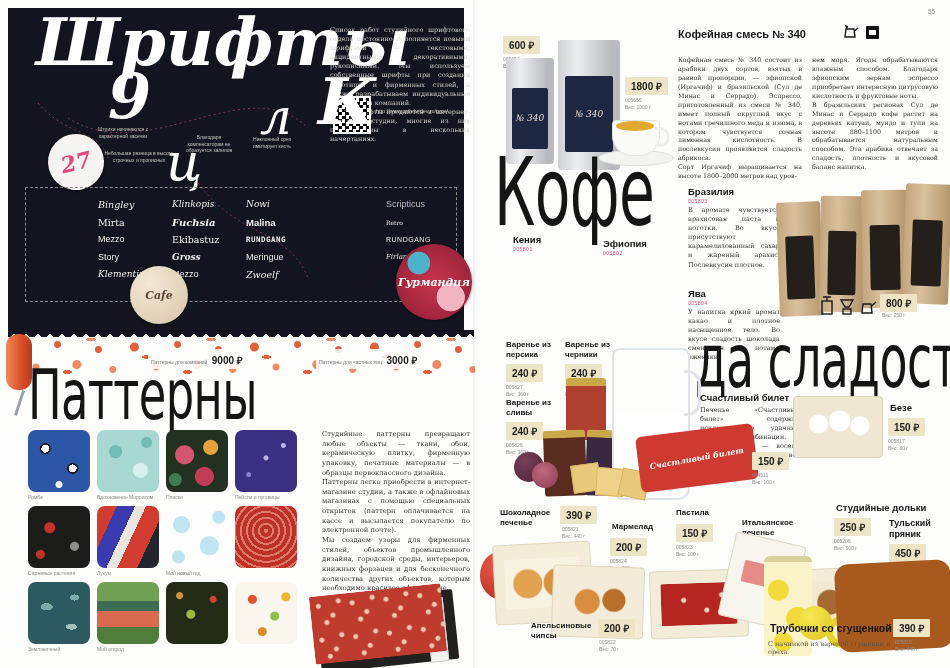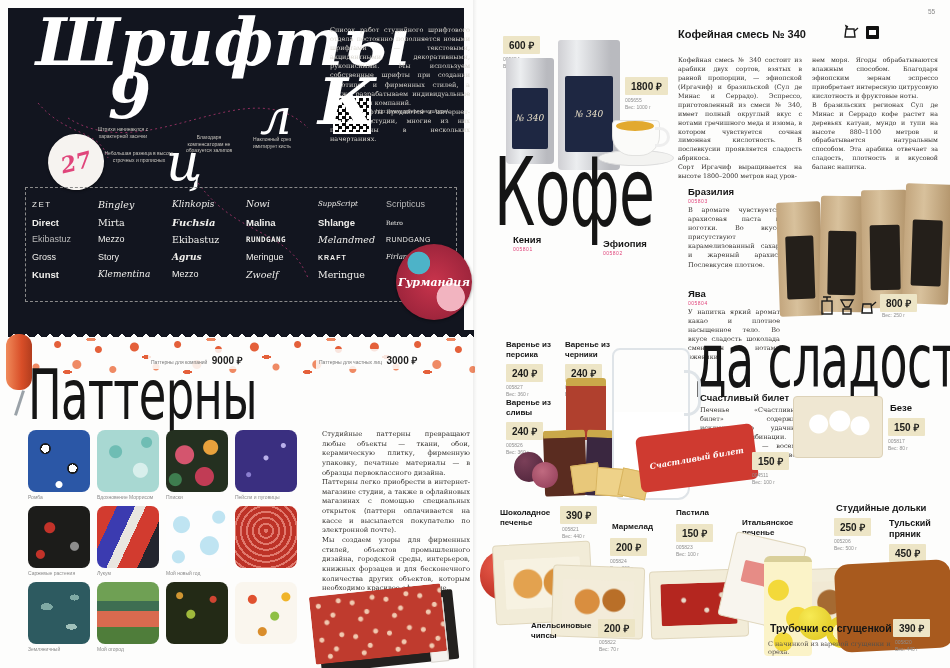--- a/index.html
+++ b/index.html
@@ -144,62 +144,49 @@
 
     <div class="abs g-note" style="left:78px;top:118px;width:74px">Штрихи начинаются с характерной засечки</div>
     <div class="abs g-note" style="left:96px;top:142px;width:70px">Небольшая разница в высоте строчных и прописных</div>
     <div class="abs g-note" style="left:172px;top:126px;width:58px">Благодаря компенсаторам не образуется залипов</div>
     <div class="abs g-note" style="left:238px;top:128px;width:52px">Наклонный срез имитирует кисть</div>
 
     <div class="abs sticker sticker-27">27</div>
 
     <div class="abs dash-box"></div>
 
-    <div class="abs font-col" style="left:24px;top:188px">
-      <div class="f-caps">ZET</div>
-      <div class="f-bold">Direct</div>
-      <div class="f-light">Ekibastuz</div>
-      <div class="f-reg">Gross</div>
-      <div class="f-bold">Kunst</div>
-    </div>
     <div class="abs font-col" style="left:90px;top:188px">
       <div class="f-si">Bingley</div>
       <div class="f-serif">Mirta</div>
       <div class="f-reg">Mezzo</div>
       <div class="f-reg">Story</div>
       <div class="f-script">Klementina</div>
     </div>
     <div class="abs font-col" style="left:164px;top:188px">
       <div class="f-script">Klinkopis</div>
       <div class="f-si-b">Fuchsia</div>
       <div class="f-serif">Ekibastuz</div>
-      <div class="f-serif-bi">Agrus</div>
+      <div class="f-serif-bi">Gross</div>
       <div class="f-reg">Mezzo</div>
     </div>
     <div class="abs font-col" style="left:238px;top:188px">
       <div class="f-script">Nowi</div>
       <div class="f-bold">Malina</div>
       <div class="f-mono">RUNDGANG</div>
       <div class="f-reg">Meringue</div>
       <div class="f-si">Zwoelf</div>
     </div>
-    <div class="abs font-col" style="left:310px;top:188px">
-      <div class="f-script-sm">SuppScript</div>
-      <div class="f-bold">Shlange</div>
-      <div class="f-si">Melandmed</div>
-      <div class="f-kraft">KRAFT</div>
-      <div class="f-serif">Meringue</div>
-    </div>
     <div class="abs font-col" style="left:378px;top:188px">
       <div class="f-light">Scripticus</div>
       <div class="f-retro">Retro</div>
       <div class="f-caps-sm">RUNDGANG</div>
       <div class="f-script-sm">Firlandia</div>
     </div>
 
+    <div class="abs sticker sticker-cafe">Cafe</div>
     <div class="abs sticker sticker-gur">Гурмандия</div>
   </div>
 
   <div class="abs floral-band"></div>
   <div class="abs torn"></div>
   <div class="abs roller"></div>
   <div class="abs roller-handle"></div>
 
   <div class="abs band-chip" style="left:148px;top:349px">
     <span class="band-label">Паттерны для компаний</span>

